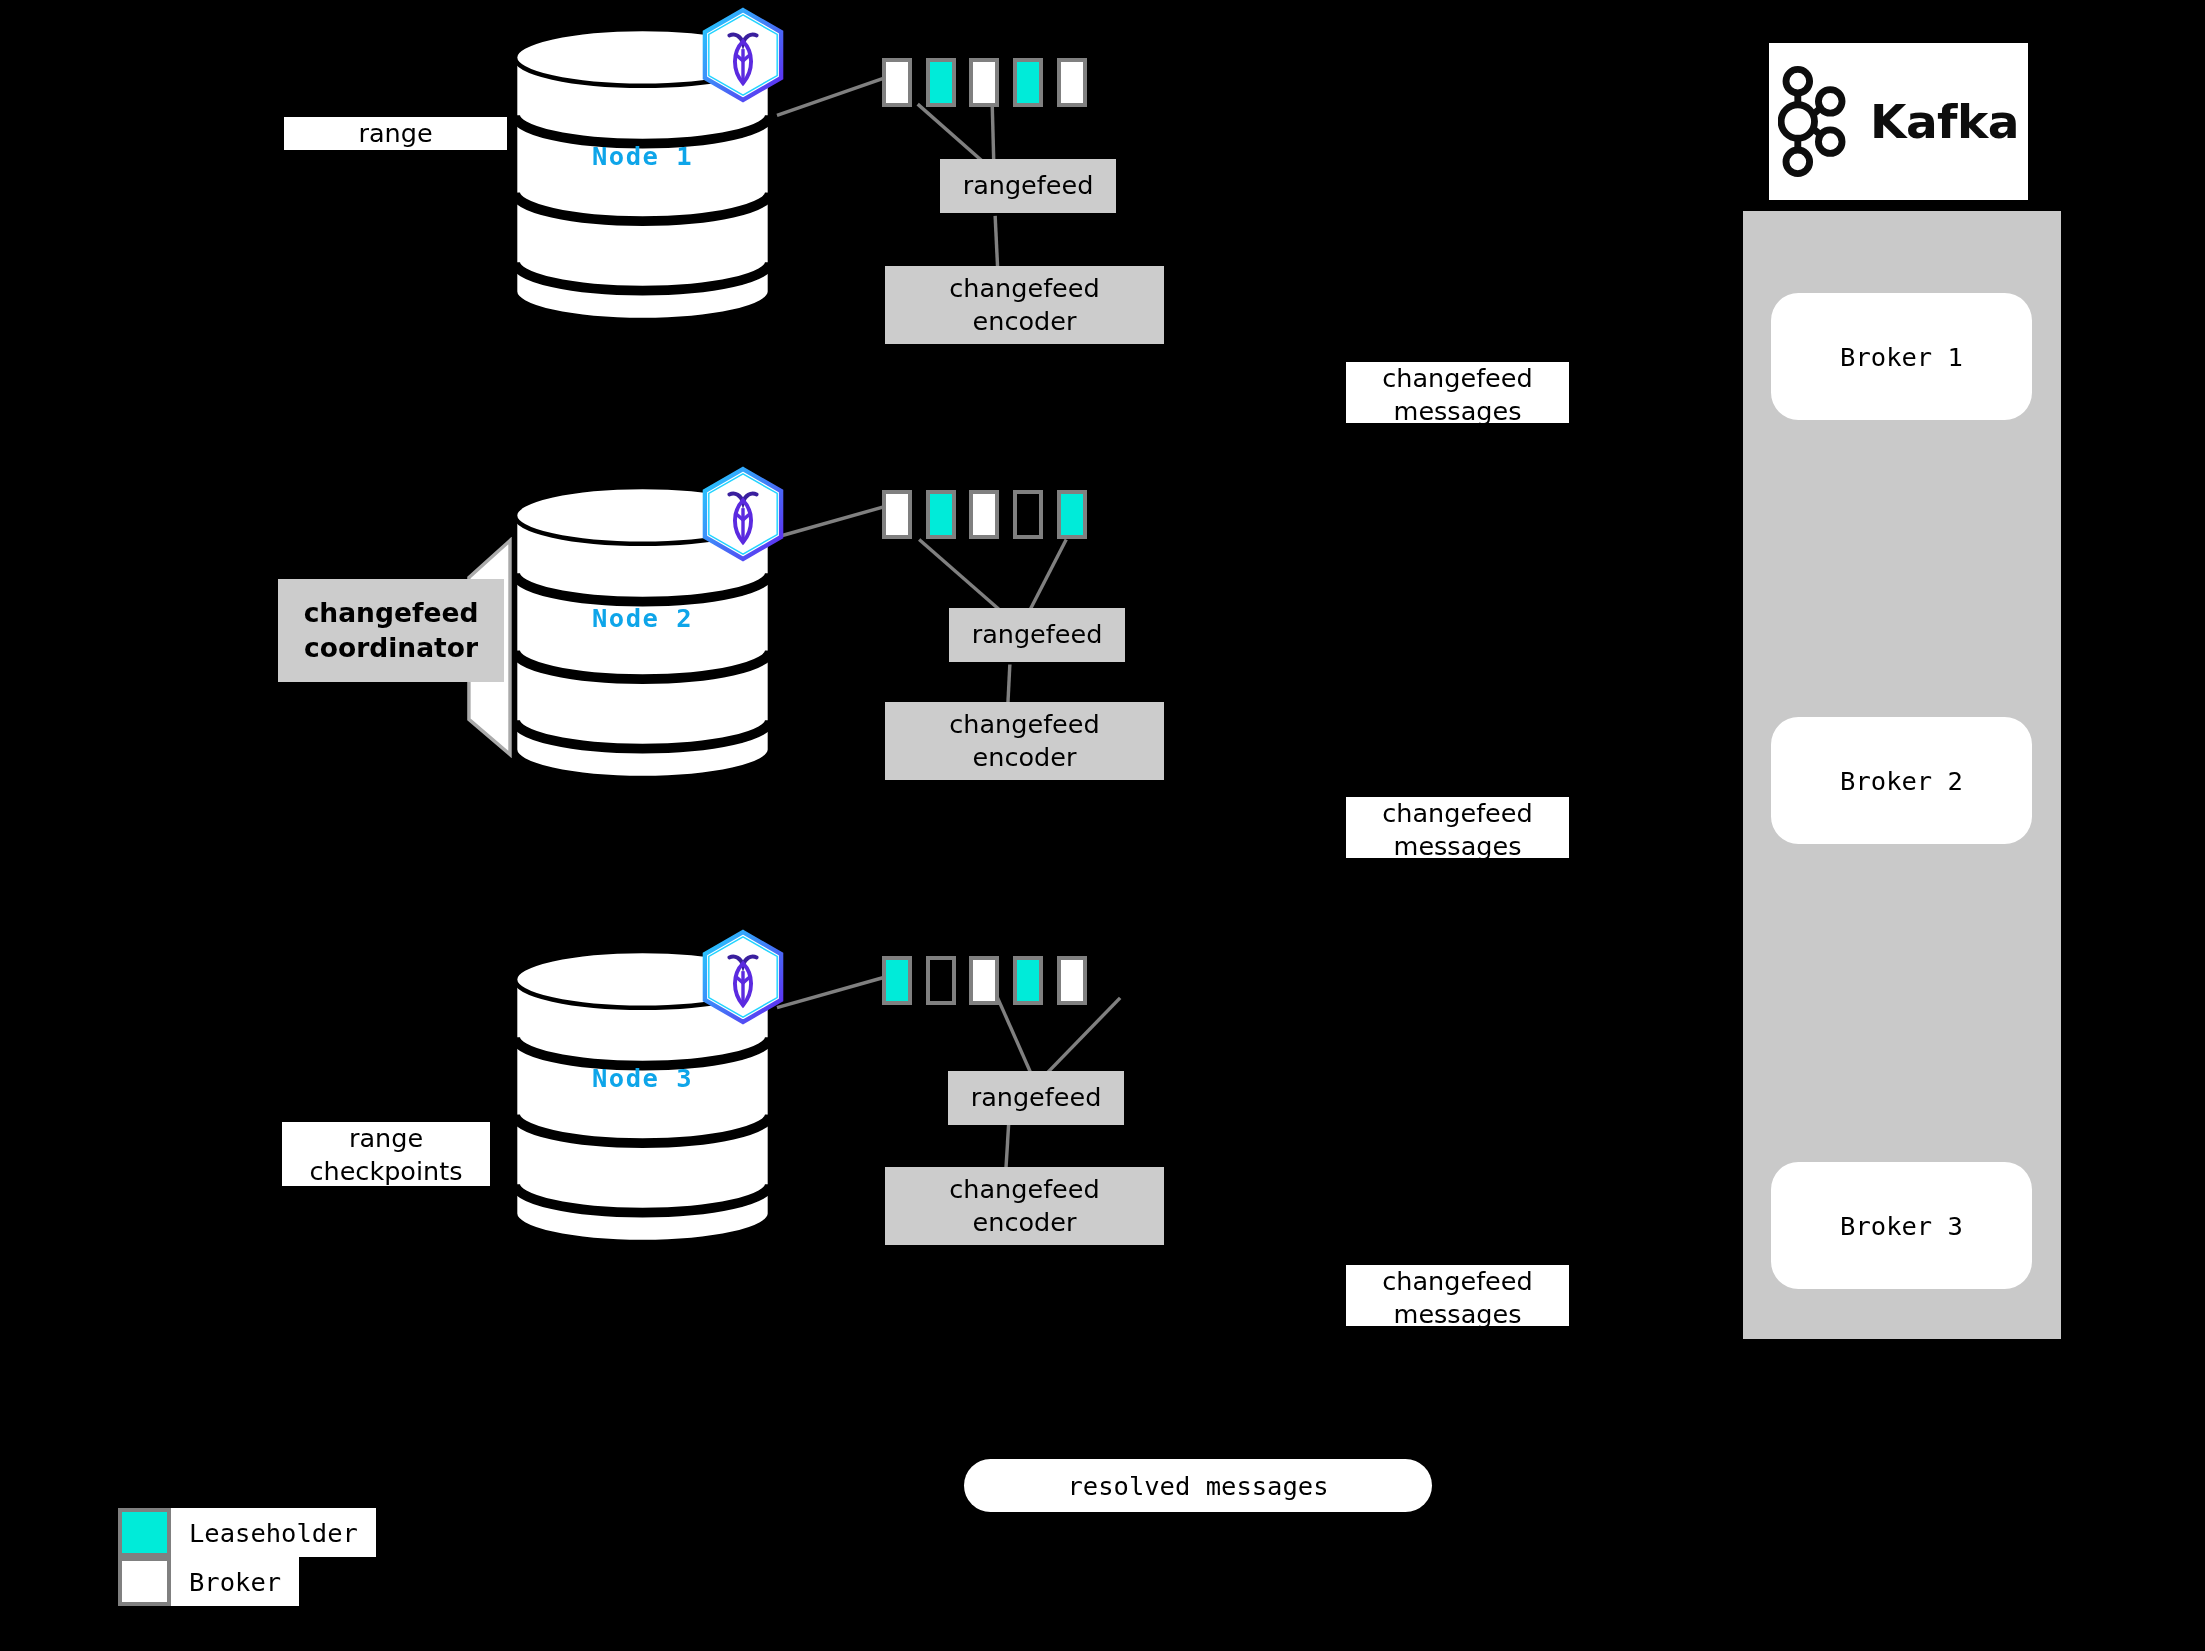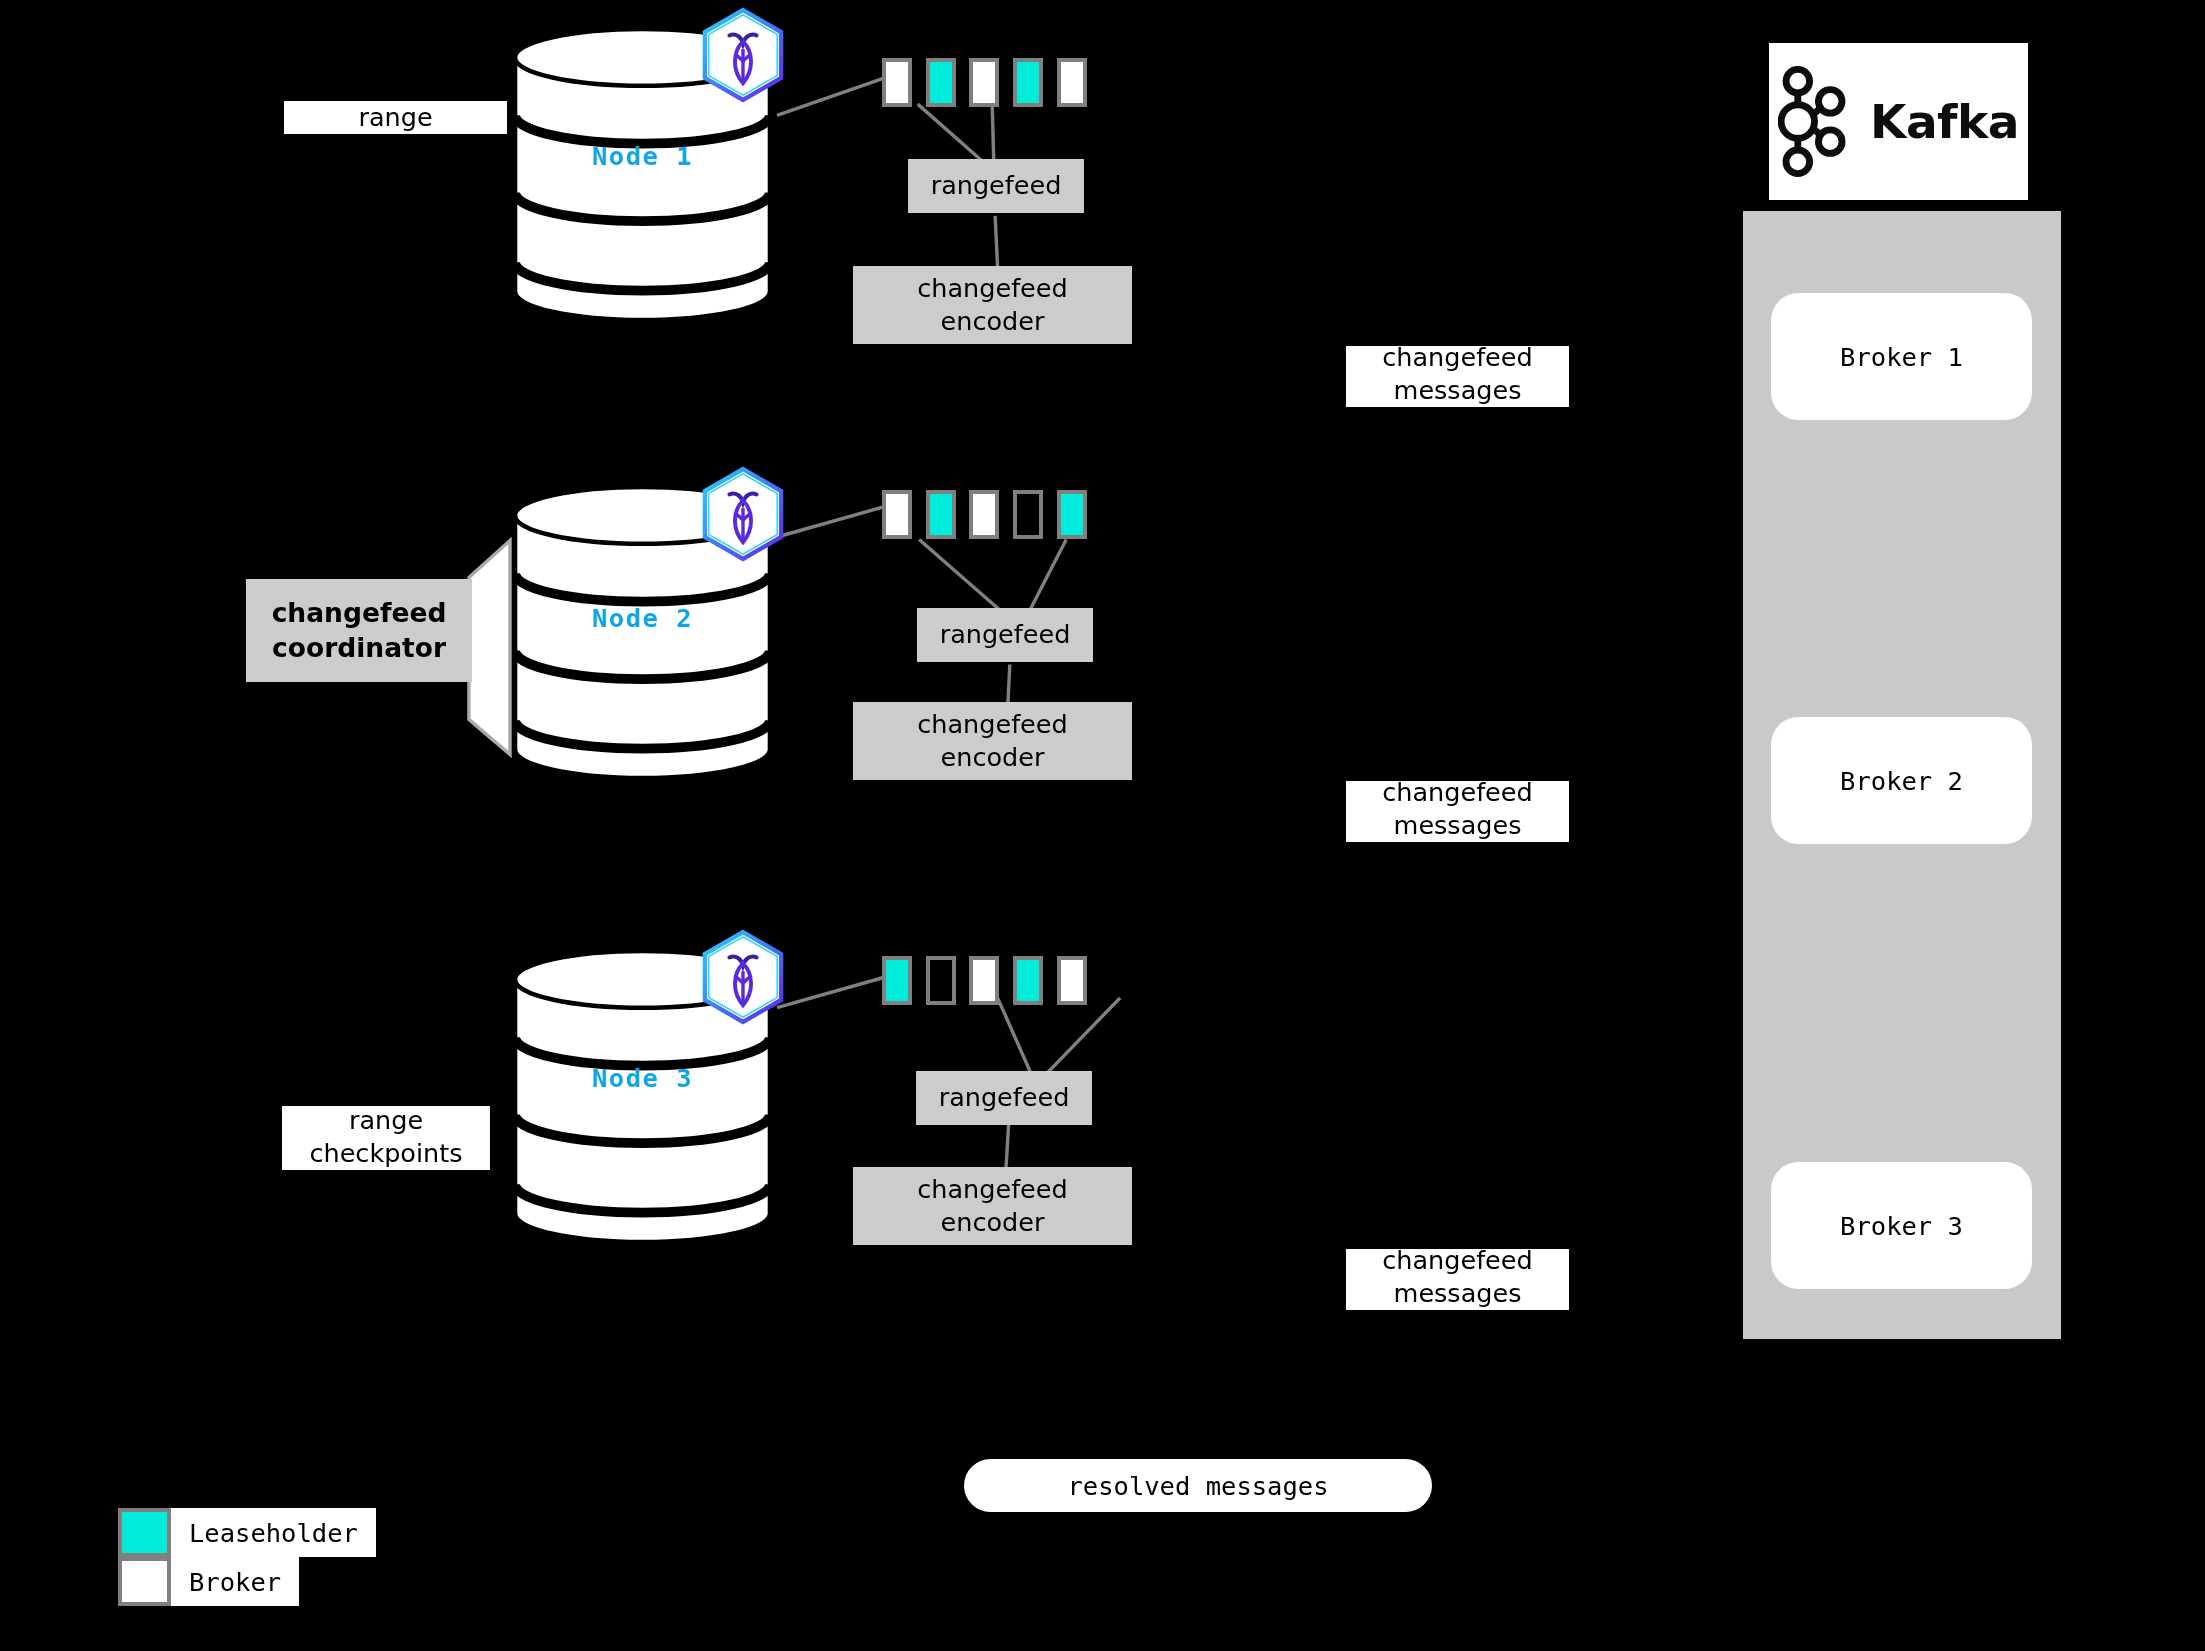--- a/index.html
+++ b/index.html
@@ -35,31 +35,31 @@
   }
   .rbox.lease{background:#00ebd9;}
   .rbox.replica{background:#ffffff;}
   .rbox.empty{background:transparent;}
 
   
   .gbox{
     position:absolute;background:#cccccc;color:#000;
     font-family:"DejaVu Sans","Liberation Sans",sans-serif;
     display:flex;flex-direction:column;align-items:center;justify-content:center;
-    text-align:center;line-height:1.30;font-size:25.5px;
+    text-align:center;line-height:1.30;font-size:25.5px;margin-left:32px;
   }
   .gbox.bold{font-weight:bold;font-size:26.5px;}
 
   
   .wbox{
     position:absolute;background:#ffffff;color:#000;
     font-family:"DejaVu Sans","Liberation Sans",sans-serif;
     text-align:center;line-height:1.30;font-size:25.5px;
-    display:flex;flex-direction:column;align-items:center;justify-content:flex-end;
-    padding-top:16px;box-sizing:border-box;
+    display:flex;flex-direction:column;align-items:center;justify-content:flex-start;
+    padding-top:0;box-sizing:border-box;margin-top:16px;
   }
   .wbox.clip{overflow:visible;}
   .wbox.clip > span{position:relative;}
   .wbox.clip .overflow-line{
     position:absolute;left:50%;transform:translateX(-50%);
     top:30px;white-space:nowrap;
   }
 
   
   .kafka-logo{

